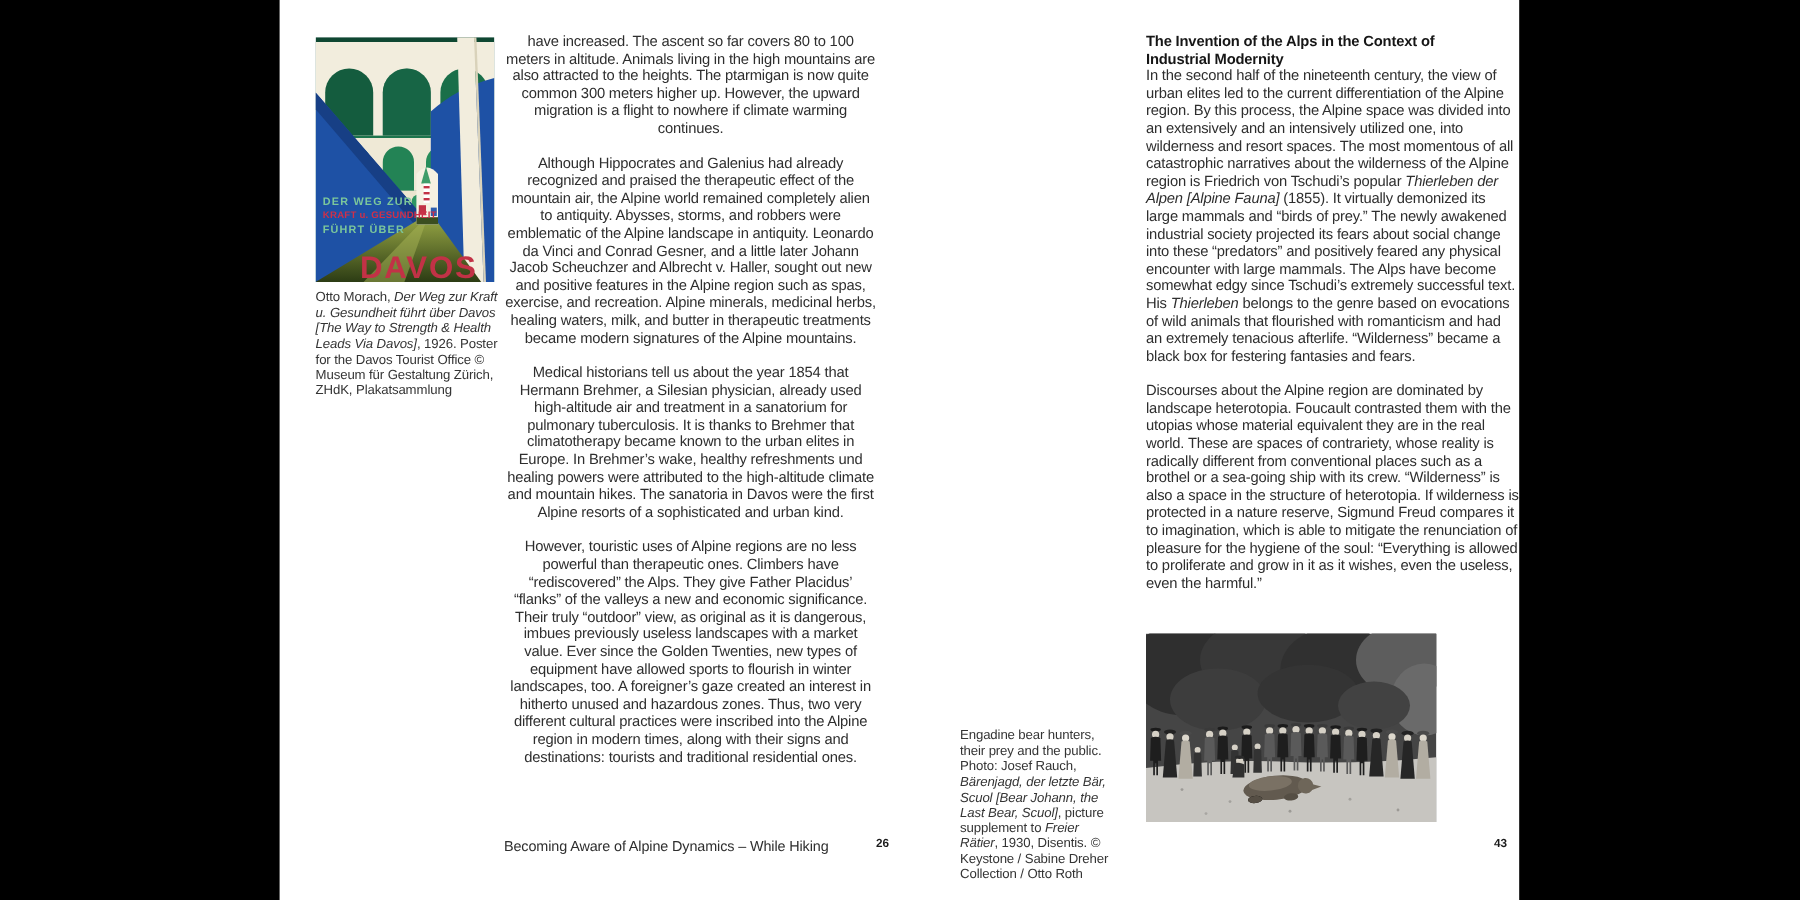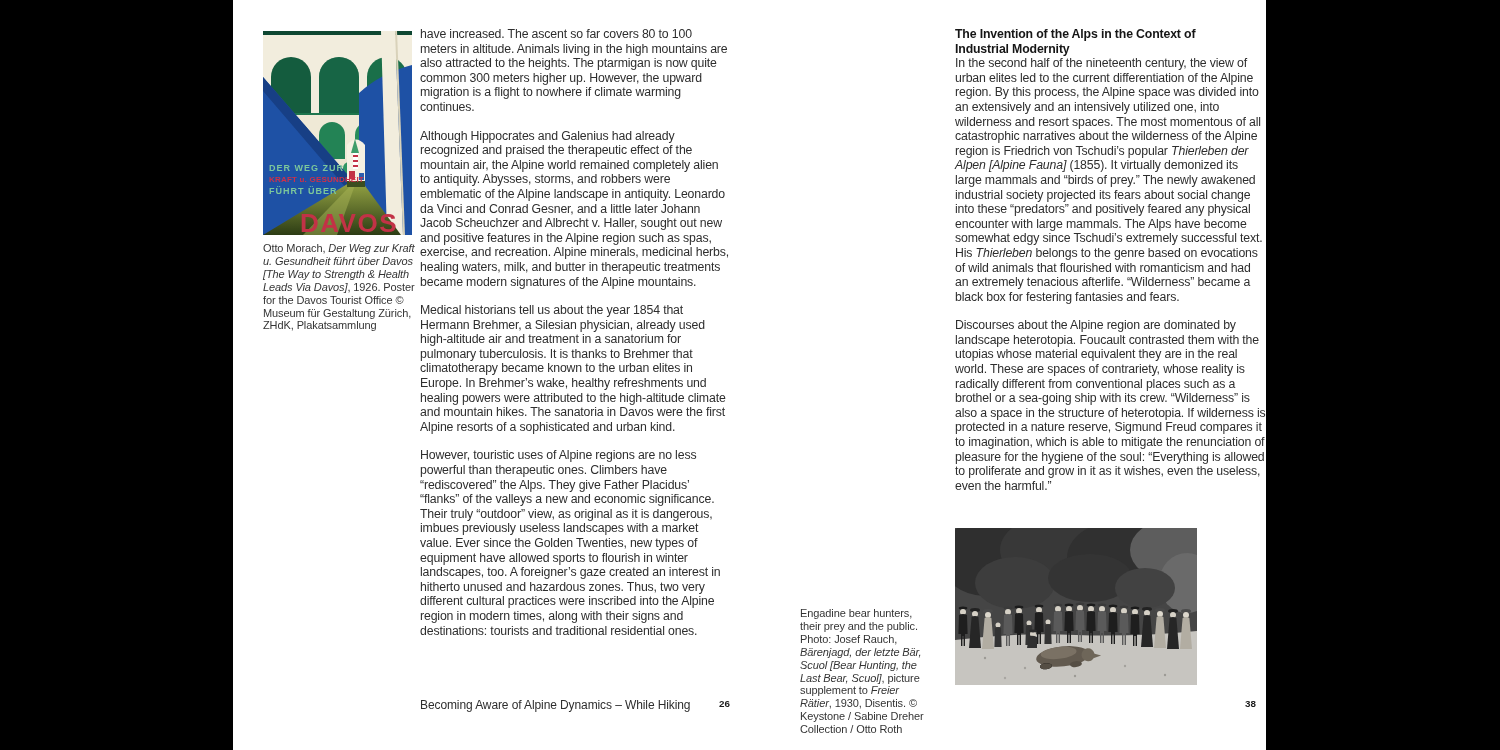--- a/index.html
+++ b/index.html
@@ -84,29 +84,29 @@
 
           <text x="6" y="140" font-size="9" font-weight="bold" letter-spacing="1" fill="#7cc79b">DER WEG ZUR</text>
           <text x="6" y="151" font-size="8" font-weight="bold" letter-spacing="0.2" fill="#cf3049">KRAFT u. GESUNDHEIT</text>
           <text x="6" y="163" font-size="9" font-weight="bold" letter-spacing="1" fill="#7cc79b">FÜHRT ÜBER</text>
           <text x="37" y="201" font-size="26" font-weight="bold" letter-spacing="1.5" fill="#c23246">DAVOS</text>
         </svg>
       </div>
 
       <div class="abs caption" style="left:30px;top:242px;width:163px;">Otto Morach, <i>Der Weg zur Kraft u. Gesundheit führt über Davos [The Way to Strength &amp; Health Leads Via Davos]</i>, 1926. Poster for the Davos Tourist Office © Museum für Gestaltung Zürich, ZHdK, Plakatsammlung</div>
 
-      <div class="abs body-col" style="left:187px;top:27px;">
+      <div class="abs body-col" style="left:187px;top:27px;text-align:center;">
         <p>have increased. The ascent so far covers 80 to 100 meters in altitude. Animals living in the high mountains are also attracted to the heights. The ptarmigan is now quite common 300 meters higher up. However, the upward migration is a flight to nowhere if climate warming continues.</p>
         <p>Although Hippocrates and Galenius had already recognized and praised the therapeutic effect of the mountain air, the Alpine world remained completely alien to antiquity. Abysses, storms, and robbers were emblematic of the Alpine landscape in antiquity. Leonardo da Vinci and Conrad Gesner, and a little later Johann Jacob Scheuchzer and Albrecht v. Haller, sought out new and positive features in the Alpine region such as spas, exercise, and recreation. Alpine minerals, medicinal herbs, healing waters, milk, and butter in therapeutic treatments became modern signatures of the Alpine mountains.</p>
         <p>Medical historians tell us about the year 1854 that Hermann Brehmer, a Silesian physician, already used high-altitude air and treatment in a sanatorium for pulmonary tuberculosis. It is thanks to Brehmer that climatotherapy became known to the urban elites in Europe. In Brehmer’s wake, healthy refreshments und healing powers were attributed to the high-altitude climate and mountain hikes. The sanatoria in Davos were the first Alpine resorts of a sophisticated and urban kind.</p>
         <p>However, touristic uses of Alpine regions are no less powerful than therapeutic ones. Climbers have “rediscovered” the Alps. They give Father Placidus’ “flanks” of the valleys a new and economic significance. Their truly “outdoor” view, as original as it is dangerous, imbues previously useless landscapes with a market value. Ever since the Golden Twenties, new types of equipment have allowed sports to flourish in winter landscapes, too. A foreigner’s gaze created an interest in hitherto unused and hazardous zones. Thus, two very different cultural practices were inscribed into the Alpine region in modern times, along with their signs and destinations: tourists and traditional residential ones.</p>
       </div>
 
       <div class="abs footer-label" style="left:187px;top:698px;">Becoming Aware of Alpine Dynamics – While Hiking</div>
-      <div class="abs page-num" style="left:486px;top:698px;">26</div>
+      <div class="abs page-num" style="left:497px;top:698px;">26</div>
     </div>
 
     <div class="page page-right">
 
       <div class="abs body-col" style="left:185px;top:27px;">
         <h3 class="sec-head">The Invention of the Alps in the Context of<br>Industrial Modernity</h3>
         <p>In the second half of the nineteenth century, the view of urban elites led to the current differentiation of the Alpine region. By this process, the Alpine space was divided into an extensively and an intensively utilized one, into wilderness and resort spaces. The most momentous of all catastrophic narratives about the wilderness of the Alpine region is Friedrich von Tschudi’s popular <i>Thierleben der Alpen [Alpine Fauna]</i> (1855). It virtually demonized its large mammals and “birds of prey.” The newly awakened industrial society projected its fears about social change into these “predators” and positively feared any physical encounter with large mammals. The Alps have become somewhat edgy since Tschudi’s extremely successful text. His <i>Thierleben</i> belongs to the genre based on evocations of wild animals that flourished with romanticism and had an extremely tenacious afterlife. “Wilderness” became a black box for festering fantasies and fears.</p>
         <p>Discourses about the Alpine region are dominated by landscape heterotopia. Foucault contrasted them with the utopias whose material equivalent they are in the real world. These are spaces of contrariety, whose reality is radically different from conventional places such as a brothel or a sea-going ship with its crew. “Wilderness” is also a space in the structure of heterotopia. If wilderness is protected in a nature reserve, Sigmund Freud compares it to imagination, which is able to mitigate the renunciation of pleasure for the hygiene of the soul: “Everything is allowed to proliferate and grow in it as it wishes, even the useless, even the harmful.”</p>
       </div>
 
@@ -190,19 +190,19 @@
             <ellipse cx="104" cy="124" rx="18" ry="6" fill="#7a7164"></ellipse>
             <circle cx="133" cy="129" r="6.5" fill="#6e6659"></circle>
             <path d="M138,128 L146,131 L138,133 Z" fill="#6e6659"></path>
             <ellipse cx="90" cy="136" rx="6" ry="3" fill="#55ance"></ellipse>
             <ellipse cx="90" cy="136" rx="6" ry="3" fill="#554e44"></ellipse>
             <ellipse cx="120" cy="137" rx="6" ry="3" fill="#554e44"></ellipse>
           </g>
         </svg>
       </div>
 
-      <div class="abs caption" style="left:30px;top:607px;width:131px;">Engadine bear hunters, their prey and the public. Photo: Josef Rauch, <i>Bärenjagd, der letzte Bär, Scuol [Bear Hunting, the Last Bear, Scuol]</i>, picture supplement to <i>Freier Rätier</i>, 1930, Disentis. © Keystone / Sabine Dreher Collection / Otto Roth</div>
-
-      <div class="abs page-num" style="left:475px;top:698px;">38</div>
+      <div class="abs caption" style="left:30px;top:607px;width:131px;">Engadine bear hunters, their prey and the public. Photo: Josef Rauch, <i>Bärenjagd, der letzte Bär, Scuol [Bear Johann, the Last Bear, Scuol]</i>, picture supplement to <i>Freier Rätier</i>, 1930, Disentis. © Keystone / Sabine Dreher Collection / Otto Roth</div>
+
+      <div class="abs page-num" style="left:475px;top:698px;">43</div>
     </div>
 
   </div>
 </div>
 
 </body></html>

